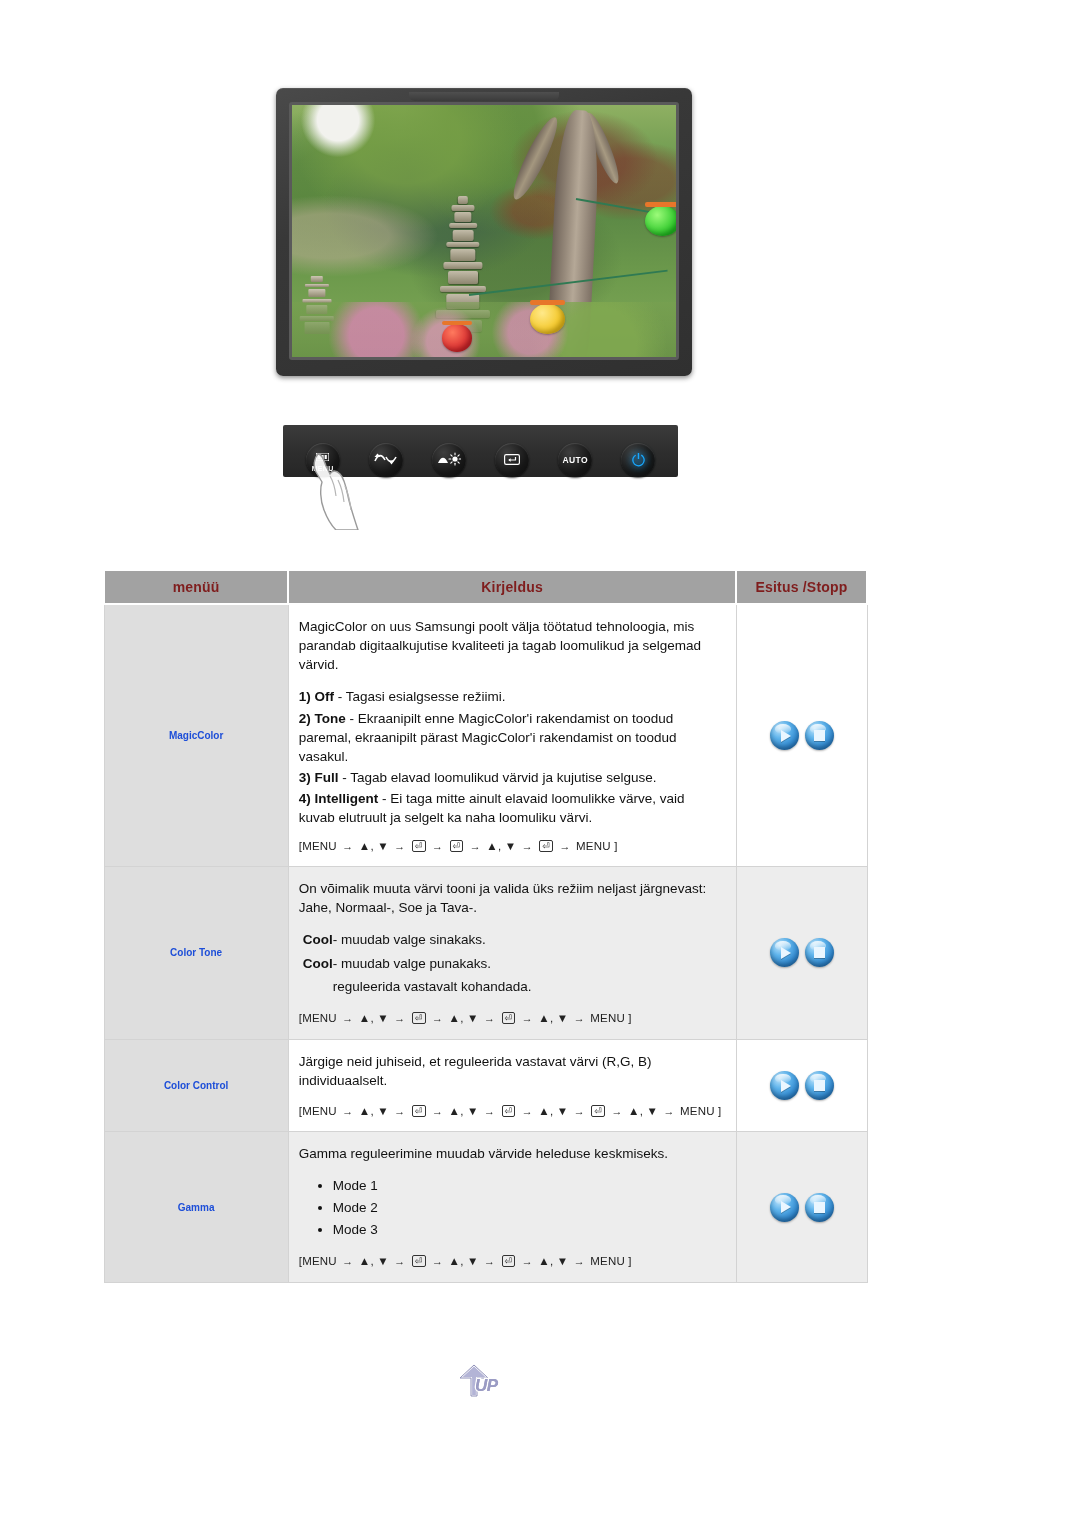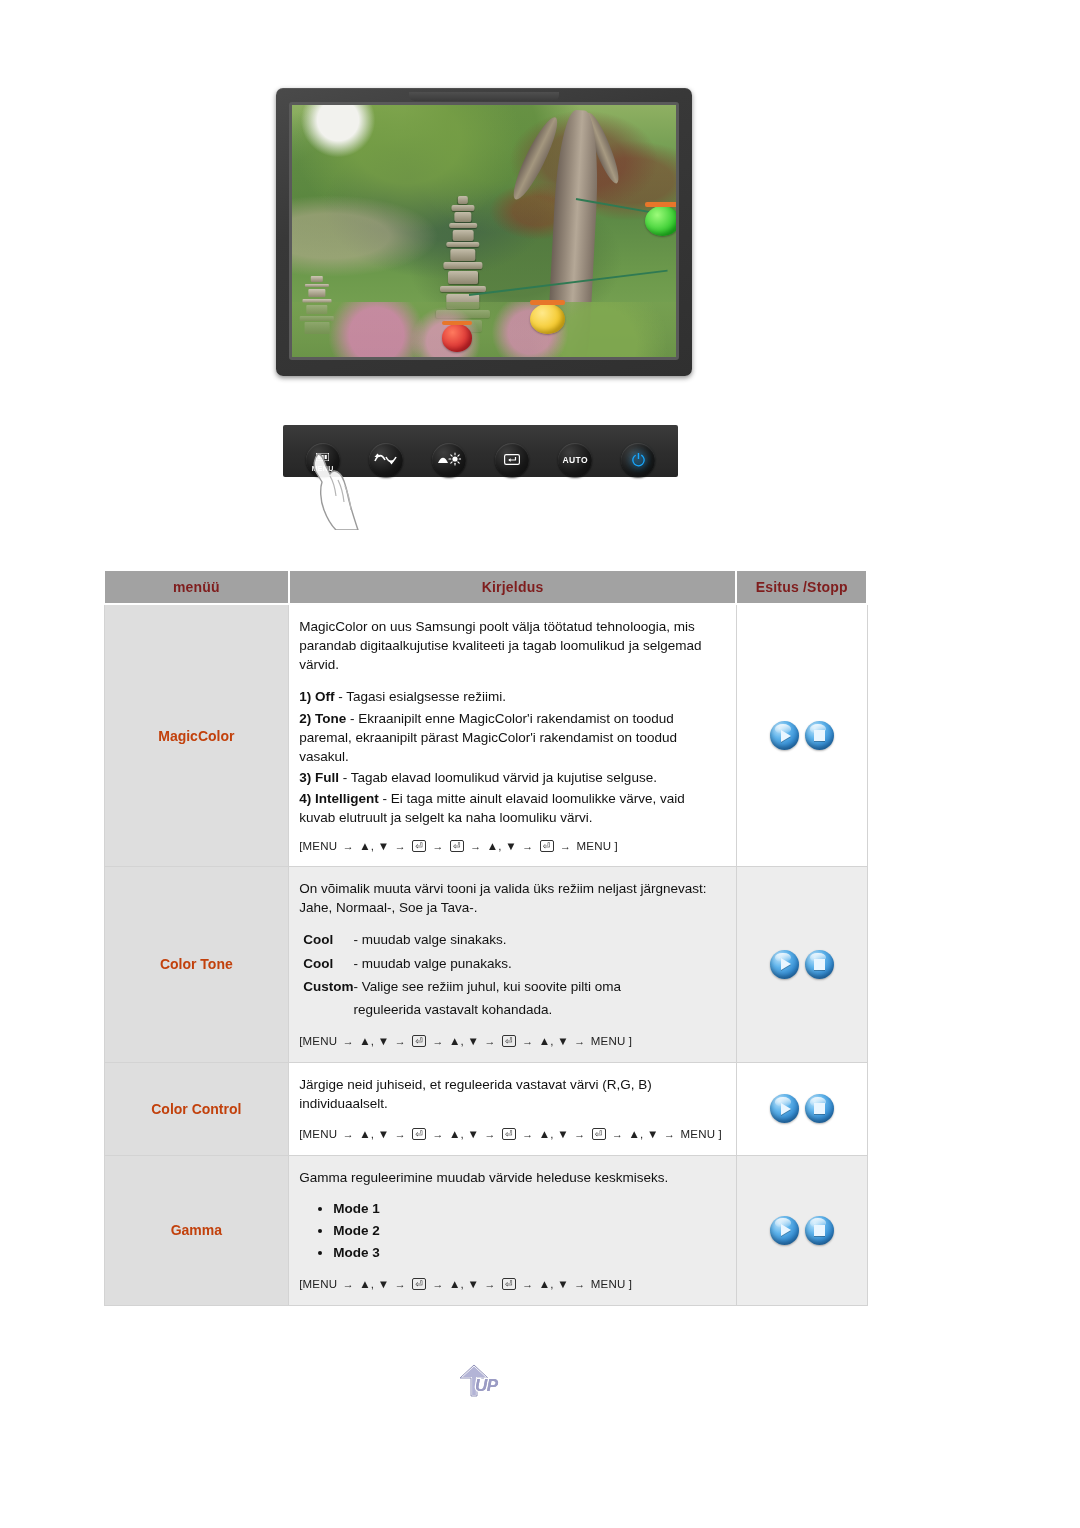--- a/index.html
+++ b/index.html
@@ -259,39 +259,39 @@
   }
   .col-menu  { width: 192px; }
   .col-desc  { width: 438px; }
   .col-ctrl  { width: 135px; }
 
   .cell-menu {
     background: #dedede;
     text-align: center;
     vertical-align: middle !important;
     font-weight: bold;
-    font-size: 14px;
-    color: #c2410c;
+    font-size: 10px;
+    color: #1d4ed8;
   }
   .cell-desc { padding: 12px 14px 8px 10px !important; line-height: 1.42; }
   .cell-ctrl { vertical-align: middle !important; text-align: center; }
 
   tr.shaded .cell-desc, tr.shaded .cell-ctrl { background: #ededed; }
   tr.plain  .cell-desc, tr.plain  .cell-ctrl { background: #ffffff; }
 
   .desc-para { margin: 0 0 13px 0; }
   .desc-line { margin: 0 0 2px 0; }
   .b { font-weight: bold; }
 
   .tone-table { border-collapse: collapse; margin: 0 0 6px 4px; }
   .tone-table td { border: 0 !important; padding: 0 0 4px 0 !important; background: transparent !important; }
   .tone-key { font-weight: bold; padding-right: 8px !important; white-space: nowrap; }
   .tone-cont { padding-left: 50px !important; }
 
-  .mode-list { margin: 12px 0 14px 0; padding-left: 34px; font-weight: bold; }
+  .mode-list { margin: 12px 0 14px 0; padding-left: 34px; }
   .mode-list li { margin-bottom: 3px; }
 
   .path {
     font-size: 11.5px;
     color: #222;
     margin: 10px 0 4px 0;
     white-space: nowrap;
     letter-spacing: .2px;
   }
   .path .arw { font-size: 11px; margin: 0 2px; }
@@ -570,24 +570,20 @@
           <tbody>
               <tr>
             <td class="tone-key">Cool</td>
             <td>- muudab valge sinakaks.</td>
           </tr>
           <tr>
             <td class="tone-key">Cool</td>
             <td>- muudab valge punakaks.</td>
           </tr>
           <tr>
-            <td class="tone-key">Custom</td>
-            <td>- Valige see režiim juhul, kui soovite pilti oma</td>
-          </tr>
-          <tr>
             <td class="tone-key"></td>
             <td class="tone-cont">reguleerida vastavalt kohandada.</td>
           </tr>
         </tbody>
           </table>
         <div class="path">[<span>MENU</span> <span class="arw">→</span> <span>▲, ▼</span> <span class="arw">→</span> <span class="kbox">⏎</span> <span class="arw">→</span> <span>▲, ▼</span> <span class="arw">→</span> <span class="kbox">⏎</span> <span class="arw">→</span> <span>▲, ▼</span> <span class="arw">→</span> <span>MENU</span> ]</div>
       </td>
       <td class="cell-ctrl">
         <div class="ctrl-icons">
           <span class="orb">

